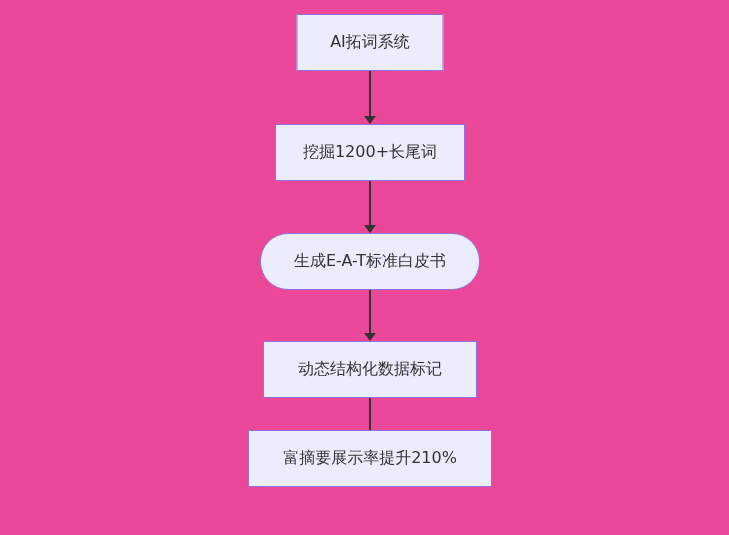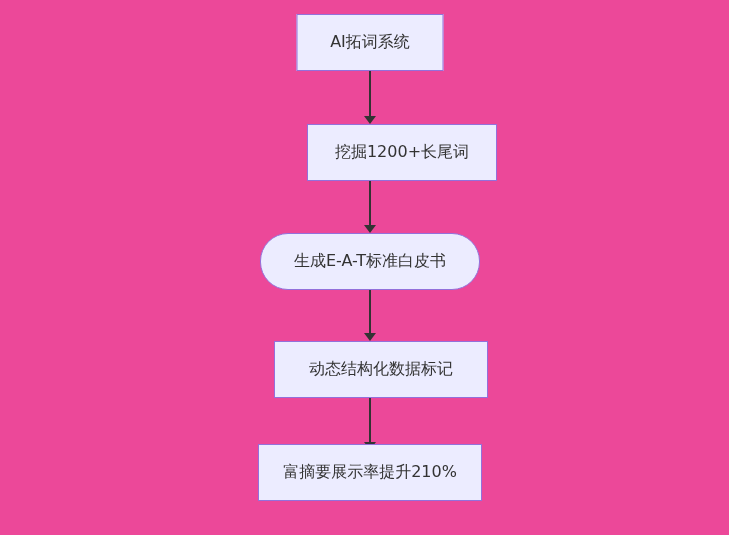--- a/index.html
+++ b/index.html
@@ -26,24 +26,24 @@
     border: 1px solid #9370DB;
     color: #333333;
     font-size: 16px;
     display: flex;
     align-items: center;
     justify-content: center;
     text-align: center;
     white-space: nowrap;
   }
   .n1 { top: 14px;  width: 147px; }
-  .n2 { top: 124px; width: 190px; margin-left: 32px; }
+  .n2 { top: 124px; width: 190px; }
   .n3 { top: 233px; width: 220px; border-radius: 28px; }
-  .n4 { top: 341px; width: 214px; margin-left: 11px; }
-  .n5 { top: 444px; width: 224px; }
+  .n4 { top: 341px; width: 214px; }
+  .n5 { top: 430px; width: 244px; }
 
   .arrow {
     position: absolute;
     left: 370px;
     transform: translateX(-50%);
     width: 12px;
     display: flex;
     flex-direction: column;
     align-items: center;
   }

